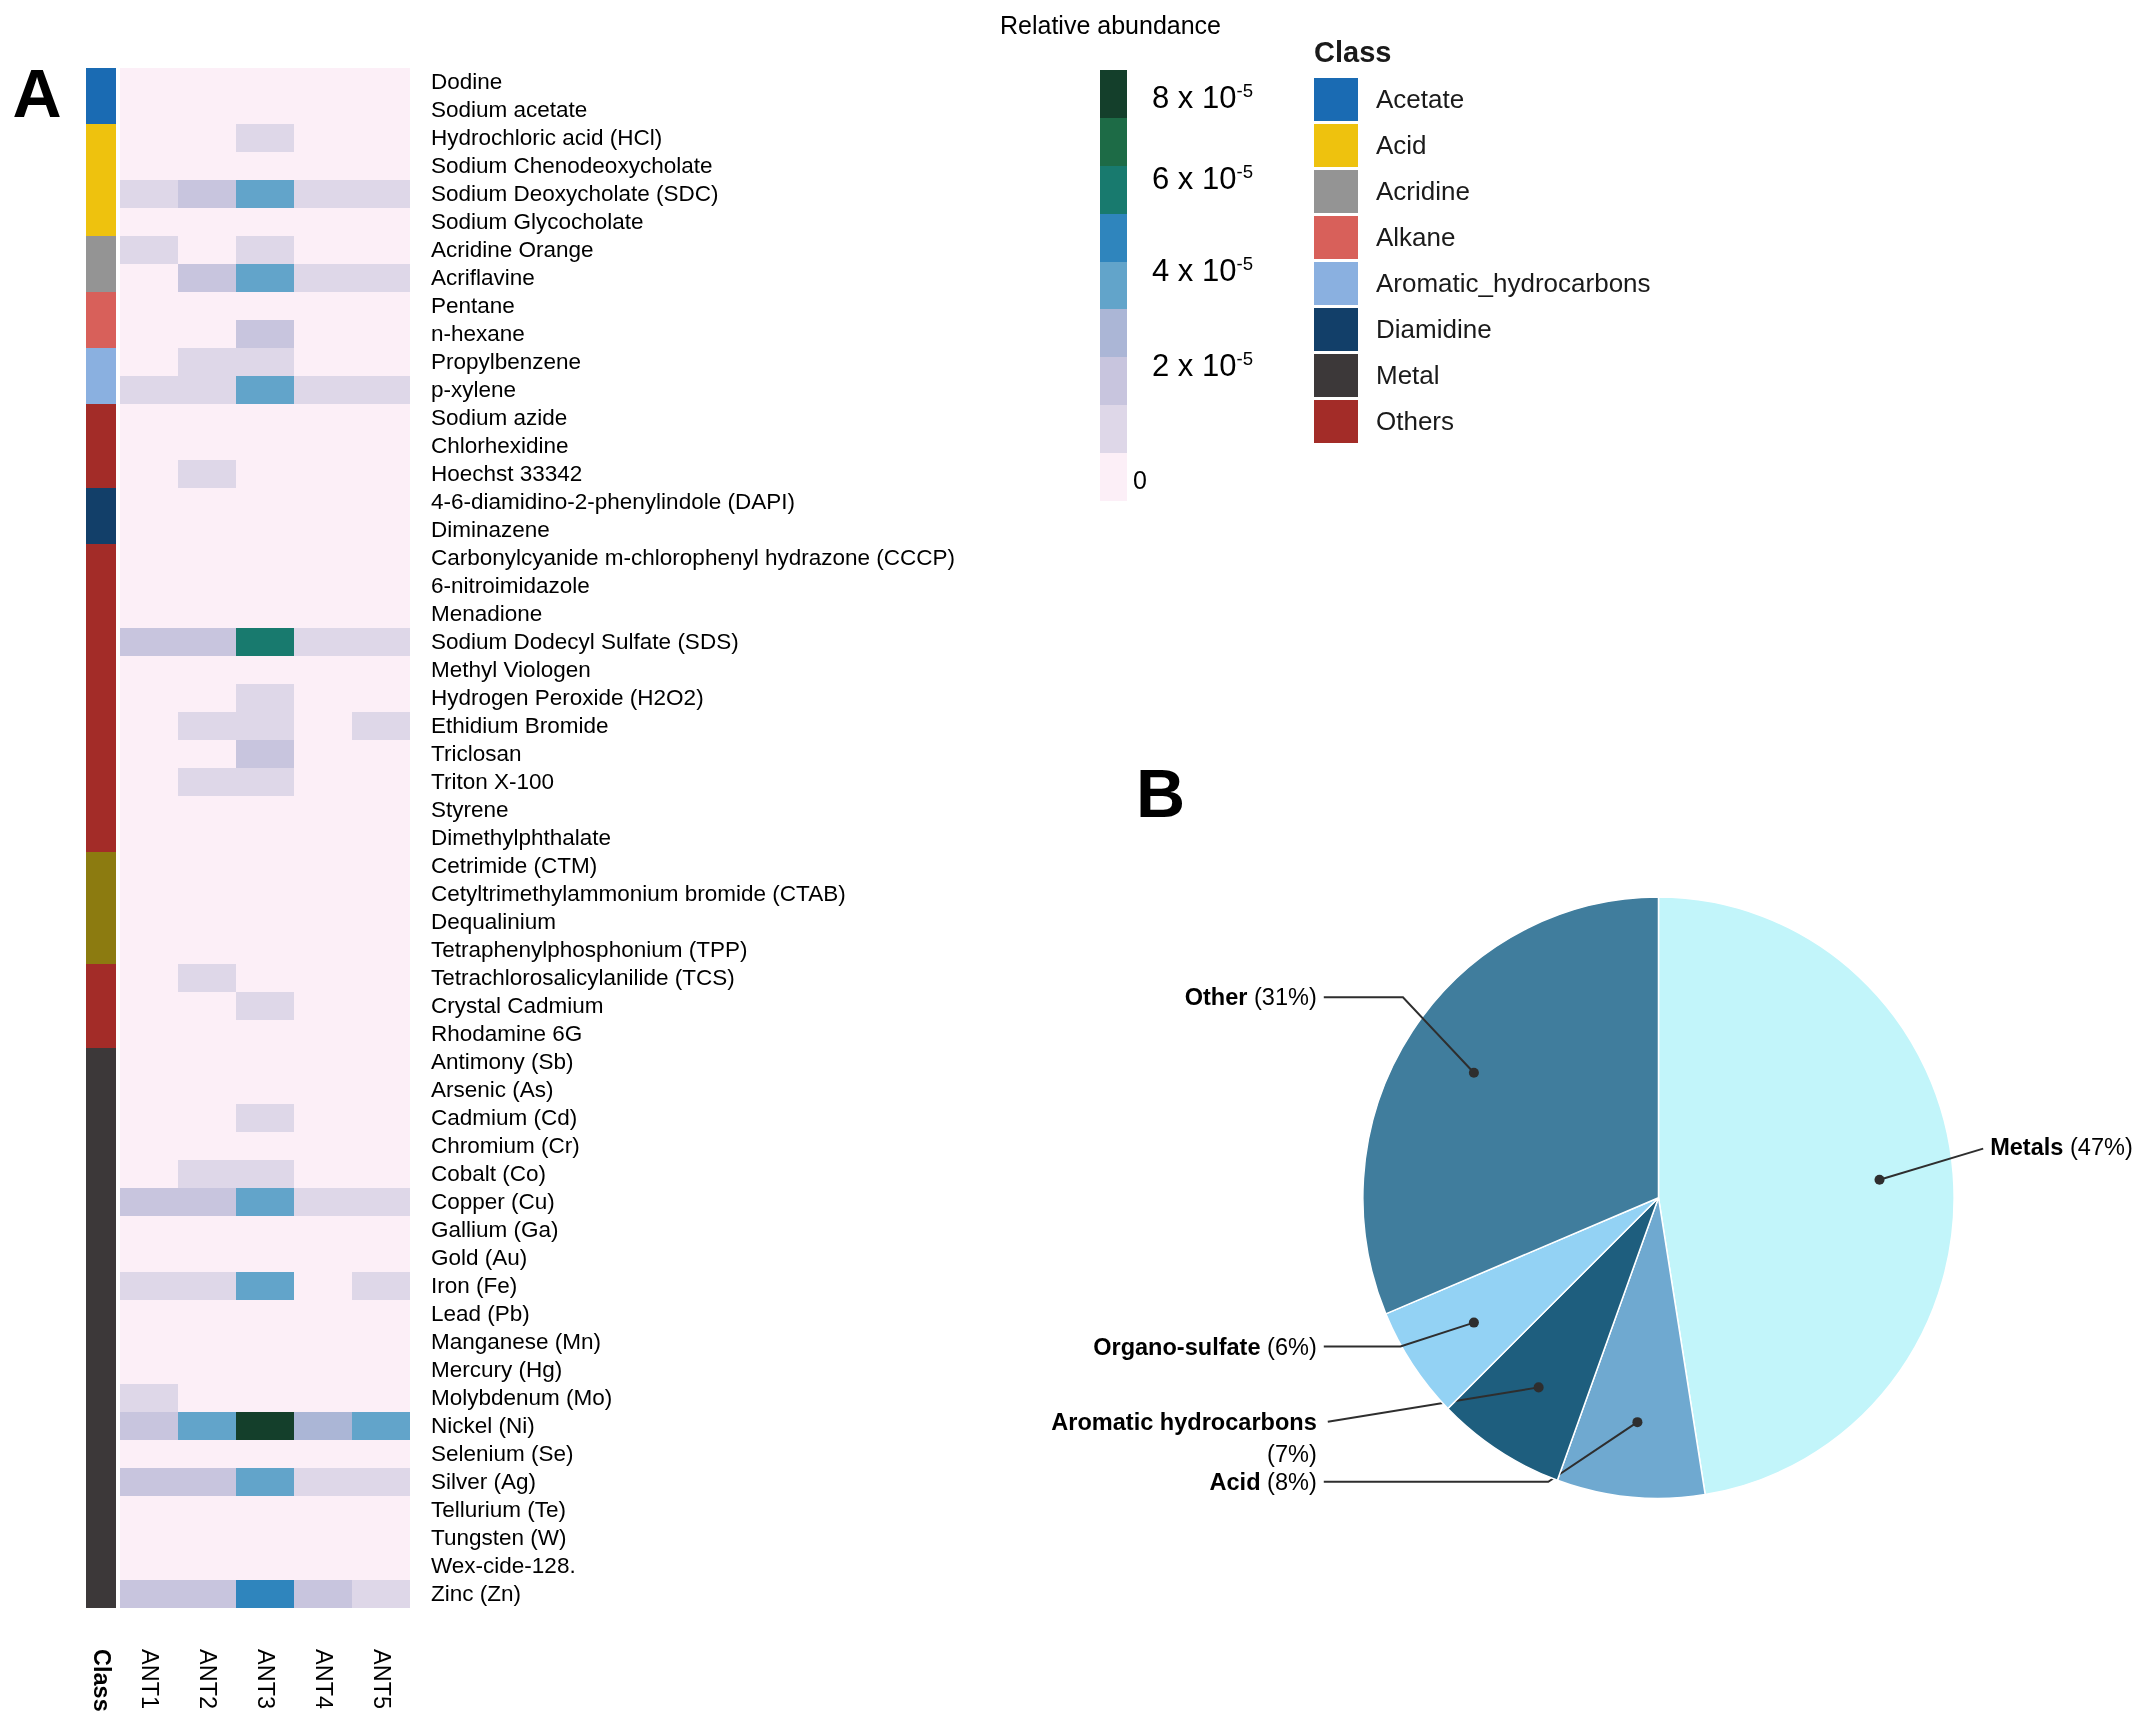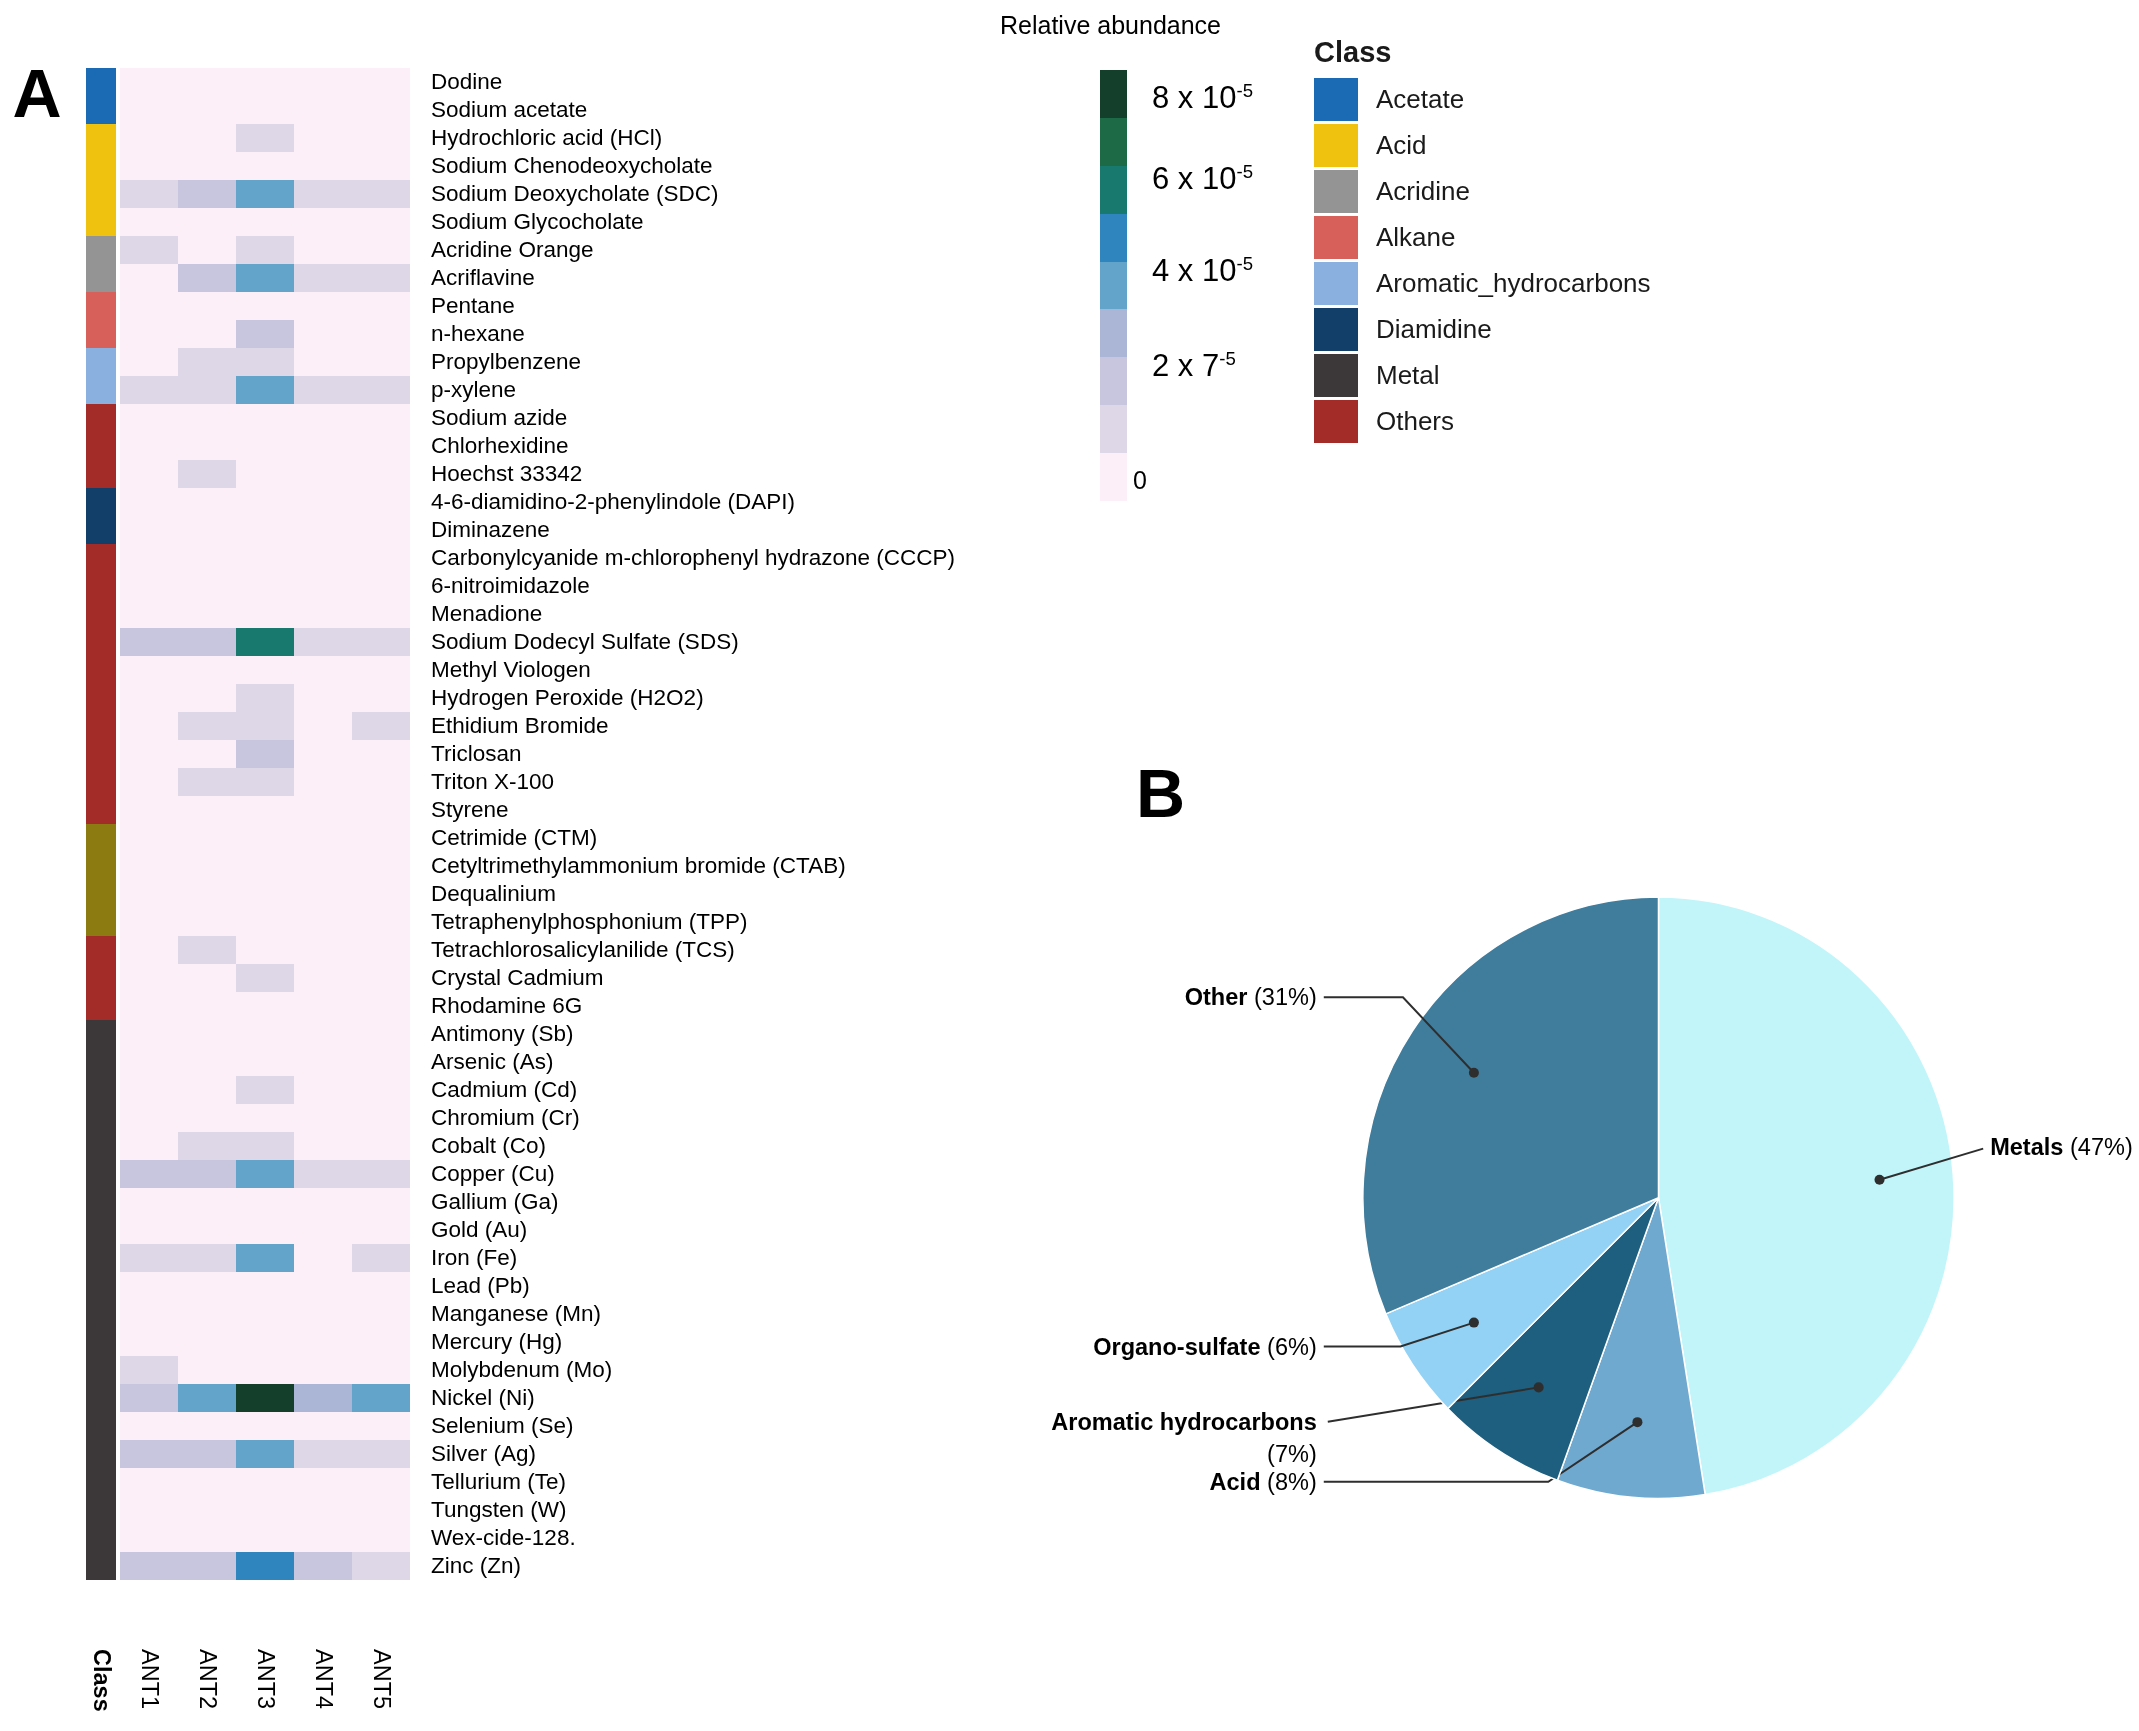--- a/index.html
+++ b/index.html
@@ -282,20 +282,29 @@
       <div class="hm-row">
         <div class="hm-class" style="background: rgb(163, 44, 40);"></div>
         <div class="hm-cell" style="background: rgb(252, 239, 247);"></div>
         <div class="hm-cell" style="background: rgb(252, 239, 247);"></div>
         <div class="hm-cell" style="background: rgb(252, 239, 247);"></div>
         <div class="hm-cell" style="background: rgb(252, 239, 247);"></div>
         <div class="hm-cell" style="background: rgb(252, 239, 247);"></div>
         <div class="hm-label">Styrene</div>
       </div>
       <div class="hm-row">
+        <div class="hm-class" style="background: rgb(163, 44, 40);"></div>
+        <div class="hm-cell" style="background: rgb(252, 239, 247);"></div>
+        <div class="hm-cell" style="background: rgb(252, 239, 247);"></div>
+        <div class="hm-cell" style="background: rgb(252, 239, 247);"></div>
+        <div class="hm-cell" style="background: rgb(252, 239, 247);"></div>
+        <div class="hm-cell" style="background: rgb(252, 239, 247);"></div>
+        <div class="hm-label">Dimethylphthalate</div>
+      </div>
+      <div class="hm-row">
         <div class="hm-class" style="background: rgb(140, 123, 16);"></div>
         <div class="hm-cell" style="background: rgb(252, 239, 247);"></div>
         <div class="hm-cell" style="background: rgb(252, 239, 247);"></div>
         <div class="hm-cell" style="background: rgb(252, 239, 247);"></div>
         <div class="hm-cell" style="background: rgb(252, 239, 247);"></div>
         <div class="hm-cell" style="background: rgb(252, 239, 247);"></div>
         <div class="hm-label">Cetrimide (CTM)</div>
       </div>
       <div class="hm-row">
         <div class="hm-class" style="background: rgb(140, 123, 16);"></div>
@@ -551,21 +560,21 @@
       <div class="cb-seg" style="background: rgb(98, 164, 202);"></div>
       <div class="cb-seg" style="background: rgb(171, 182, 214);"></div>
       <div class="cb-seg" style="background: rgb(200, 197, 222);"></div>
       <div class="cb-seg" style="background: rgb(222, 215, 232);"></div>
       <div class="cb-seg" style="background: rgb(252, 239, 247);"></div>
     </div>
   <div id="cb-ticks">
       <div class="cb-tick" style="top: 98px;"><span>8 x 10</span><sup>-5</sup></div>
       <div class="cb-tick" style="top: 179px;"><span>6 x 10</span><sup>-5</sup></div>
       <div class="cb-tick" style="top: 271px;"><span>4 x 10</span><sup>-5</sup></div>
-      <div class="cb-tick" style="top: 366px;"><span>2 x 7</span><sup>-5</sup></div>
+      <div class="cb-tick" style="top: 366px;"><span>2 x 10</span><sup>-5</sup></div>
       <div id="cb-zero" style="top: 480px;">0</div>
     </div>
 
   <div id="legend-title">Class</div>
   <div id="legend">
       <div class="lg-item">
         <div class="lg-swatch" style="background: rgb(26, 107, 179);"></div>
         <div class="lg-label">Acetate</div>
       </div>
       <div class="lg-item">

